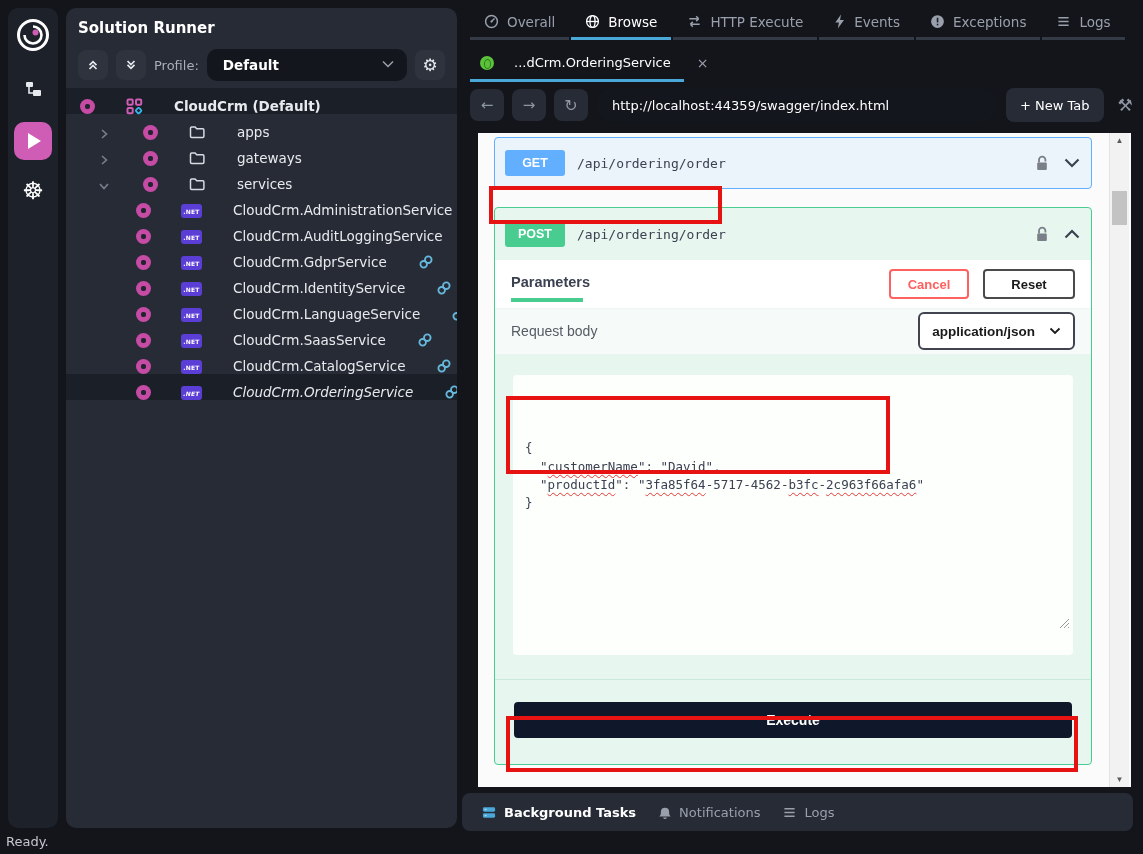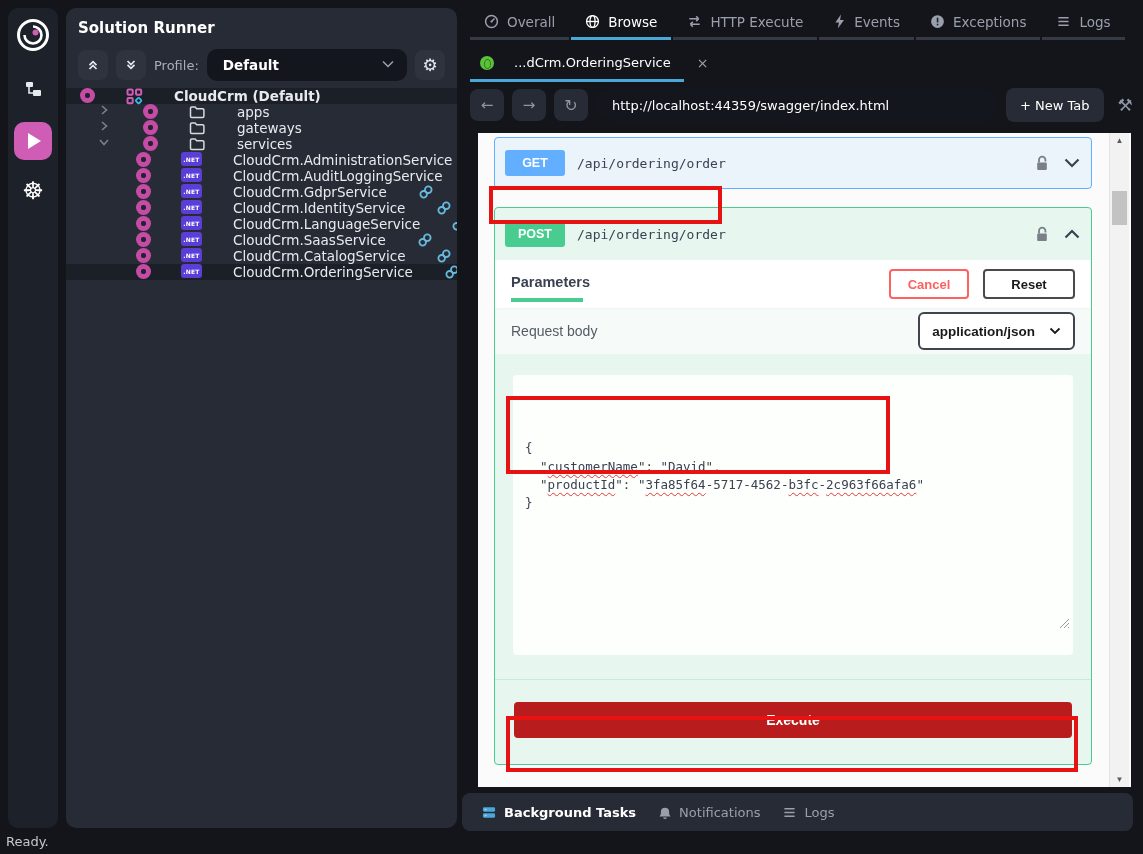--- a/index.html
+++ b/index.html
@@ -17,21 +17,21 @@
   .sidebar{position:absolute;left:66px;top:8px;width:391px;height:820px;background:#272b35;border-radius:10px;overflow:hidden;}
   .side-head{padding:8px 12px 0 12px;}
   .side-title{font-size:15px;font-weight:bold;color:#fff;height:24px;line-height:24px;}
   .profile-row{margin-top:8px;display:flex;align-items:center;gap:8px;height:34px;}
   .sq-btn{width:30px;height:30px;border-radius:8px;background:#2e333e;display:flex;align-items:center;justify-content:center;color:#e6e9ee;cursor:pointer;flex:0 0 auto;}
   .profile-label{color:#a8aeba;font-size:13px;}
   .profile-select{flex:1;height:32px;background:#14161d;border-radius:10px;display:flex;align-items:center;padding:0 12px 0 16px;cursor:pointer;}
   .profile-select .val{color:#fff;font-size:13.5px;font-weight:bold;flex:1;}
   .profile-select .chev{color:#9aa1ad;font-size:12px;}
   .tree{margin-top:6px;}
-  .tree-row{height:16px;display:flex;align-items:flex-start;font-size:13.5px;color:#e8eaee;cursor:pointer;white-space:nowrap;gap:23px;}
+  .tree-row{height:26px;display:flex;align-items:flex-end;font-size:13.5px;color:#e8eaee;cursor:pointer;white-space:nowrap;gap:23px;}
   .tree-row.sel{background:#1b1f27;}
   .chev-box{width:20px;display:flex;justify-content:center;margin-right:6px;flex:0 0 auto;}
   .donut{width:15px;height:15px;border-radius:50%;background:#c64ba5;position:relative;flex:0 0 auto;margin-right:7px;}
   .donut::after{content:"";position:absolute;left:5px;top:5px;width:5px;height:5px;border-radius:2px;background:#20242d;}
   .t-icon{width:18px;height:16px;display:flex;align-items:center;justify-content:center;margin-right:8px;flex:0 0 auto;}
   .net-badge{width:21px;height:14px;border-radius:3px;background:#5b3ed6;color:#fff;font-size:6px;font-weight:bold;
              display:flex;align-items:center;justify-content:center;margin-right:8px;letter-spacing:.2px;flex:0 0 auto;}
   .link-ic{margin-left:8px;display:flex;align-items:center;}
   
   .top-tabs{position:absolute;left:470px;top:6px;height:34px;display:flex;}
@@ -80,21 +80,21 @@
   .rb-label{font-size:14px;color:#555b64;}
   .ct-select{height:34px;border:2px solid #41444e;border-radius:6px;background:#fff;display:flex;align-items:center;
              gap:14px;padding:0 12px;font-size:13.5px;font-weight:bold;color:#1a1a1a;cursor:pointer;}
   .body-area{padding:21px 18px 24px 18px;}
   .code-box{position:relative;background:#fdfffd;border-radius:4px;height:280px;box-sizing:border-box;
             padding:10px 12px;font-family:"DejaVu Sans Mono",monospace;font-size:12.5px;line-height:1.45;
             color:#3b4151;white-space:pre;overflow:hidden;}
   .sq{text-decoration:underline wavy #e53935 1px;text-underline-offset:3px;text-decoration-skip-ink:none;}
   .resize-h{position:absolute;right:3px;bottom:3px;}
   .exec-wrap{border-top:1px solid #c9e9da;padding:22px 19px 26px 19px;}
-  .exec-btn{width:100%;height:36px;border:none;border-radius:4px;background:#b91c1c;color:#fff;font-weight:bold;
+  .exec-btn{width:100%;height:36px;border:none;border-radius:4px;background:#0f172a;color:#fff;font-weight:bold;
             font-size:14px;cursor:pointer;font-family:"Liberation Sans",sans-serif;}
   
   .vscroll{position:absolute;top:0;right:2px;bottom:0;width:19px;background:#f2f2f2;border-left:1px solid #e4e4e4;}
   .vs-arrow{position:absolute;left:0;width:100%;text-align:center;font-size:8px;color:#5c5c5c;}
   .vs-up{top:3px;} .vs-down{bottom:3px;}
   .vs-thumb{position:absolute;left:2px;right:2px;top:58px;height:34px;background:#c3c3c3;}
   
   .bottombar{position:absolute;left:462px;top:793px;width:671px;height:38px;background:#262b35;border-radius:8px;
              display:flex;align-items:center;padding:0 8px;box-sizing:border-box;}
   .bb-item{display:flex;align-items:center;gap:7px;padding:0 11px;font-size:13px;color:#99a0ac;cursor:pointer;height:100%;}
@@ -300,21 +300,21 @@
           <span>CloudCrm.CatalogService</span>
           <span class="link-ic">
             <svg width="16" height="16" viewBox="0 0 16 16">
               <g fill="none" stroke="#66b9dd" stroke-width="1.8">
                 <circle cx="5.7" cy="10.3" r="3.3"></circle>
                 <circle cx="10.3" cy="5.7" r="3.3"></circle>
               </g>
             </svg>
           </span>
         </div>
-        <div class="tree-row sel" style="padding-left: 70px;">
+        <div class="tree-row sel" style="padding-left: 70px; font-style: italic;">
           <span class="donut"></span>
           <span class="net-badge">.NET</span>
           <span>CloudCrm.OrderingService</span>
           <span class="link-ic">
             <svg width="16" height="16" viewBox="0 0 16 16">
               <g fill="none" stroke="#66b9dd" stroke-width="1.8">
                 <circle cx="5.7" cy="10.3" r="3.3"></circle>
                 <circle cx="10.3" cy="5.7" r="3.3"></circle>
               </g>
             </svg>

